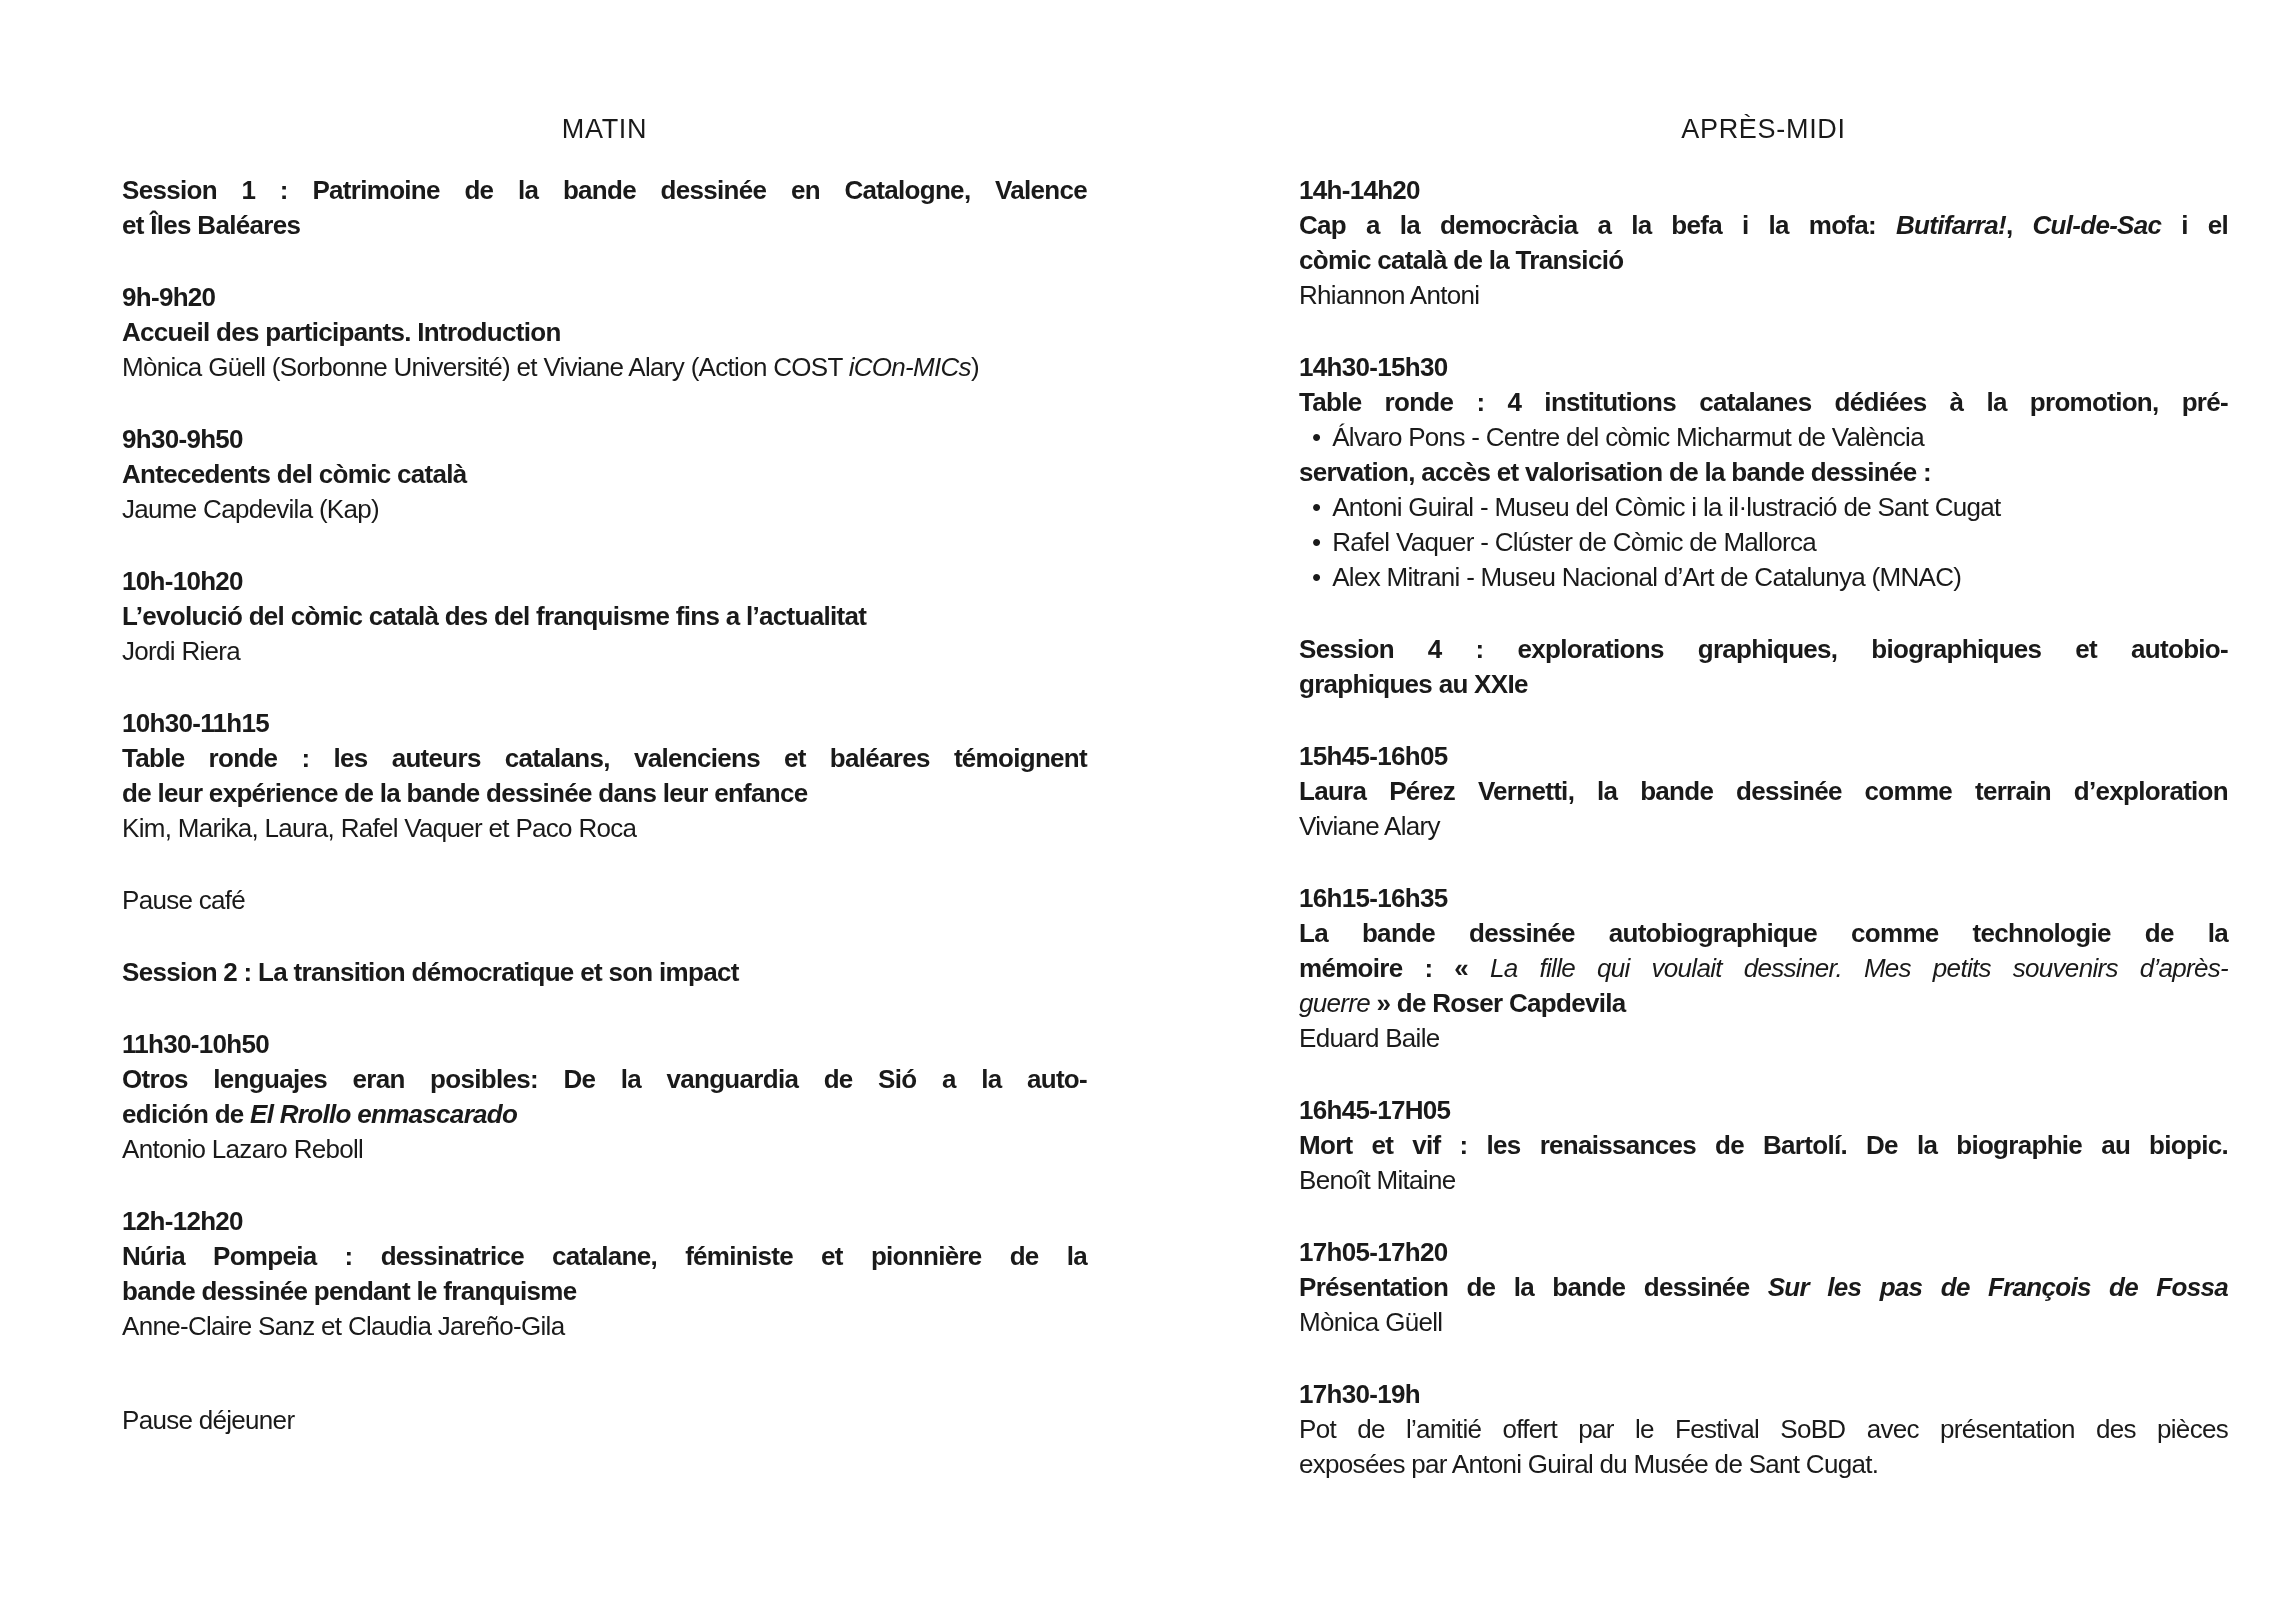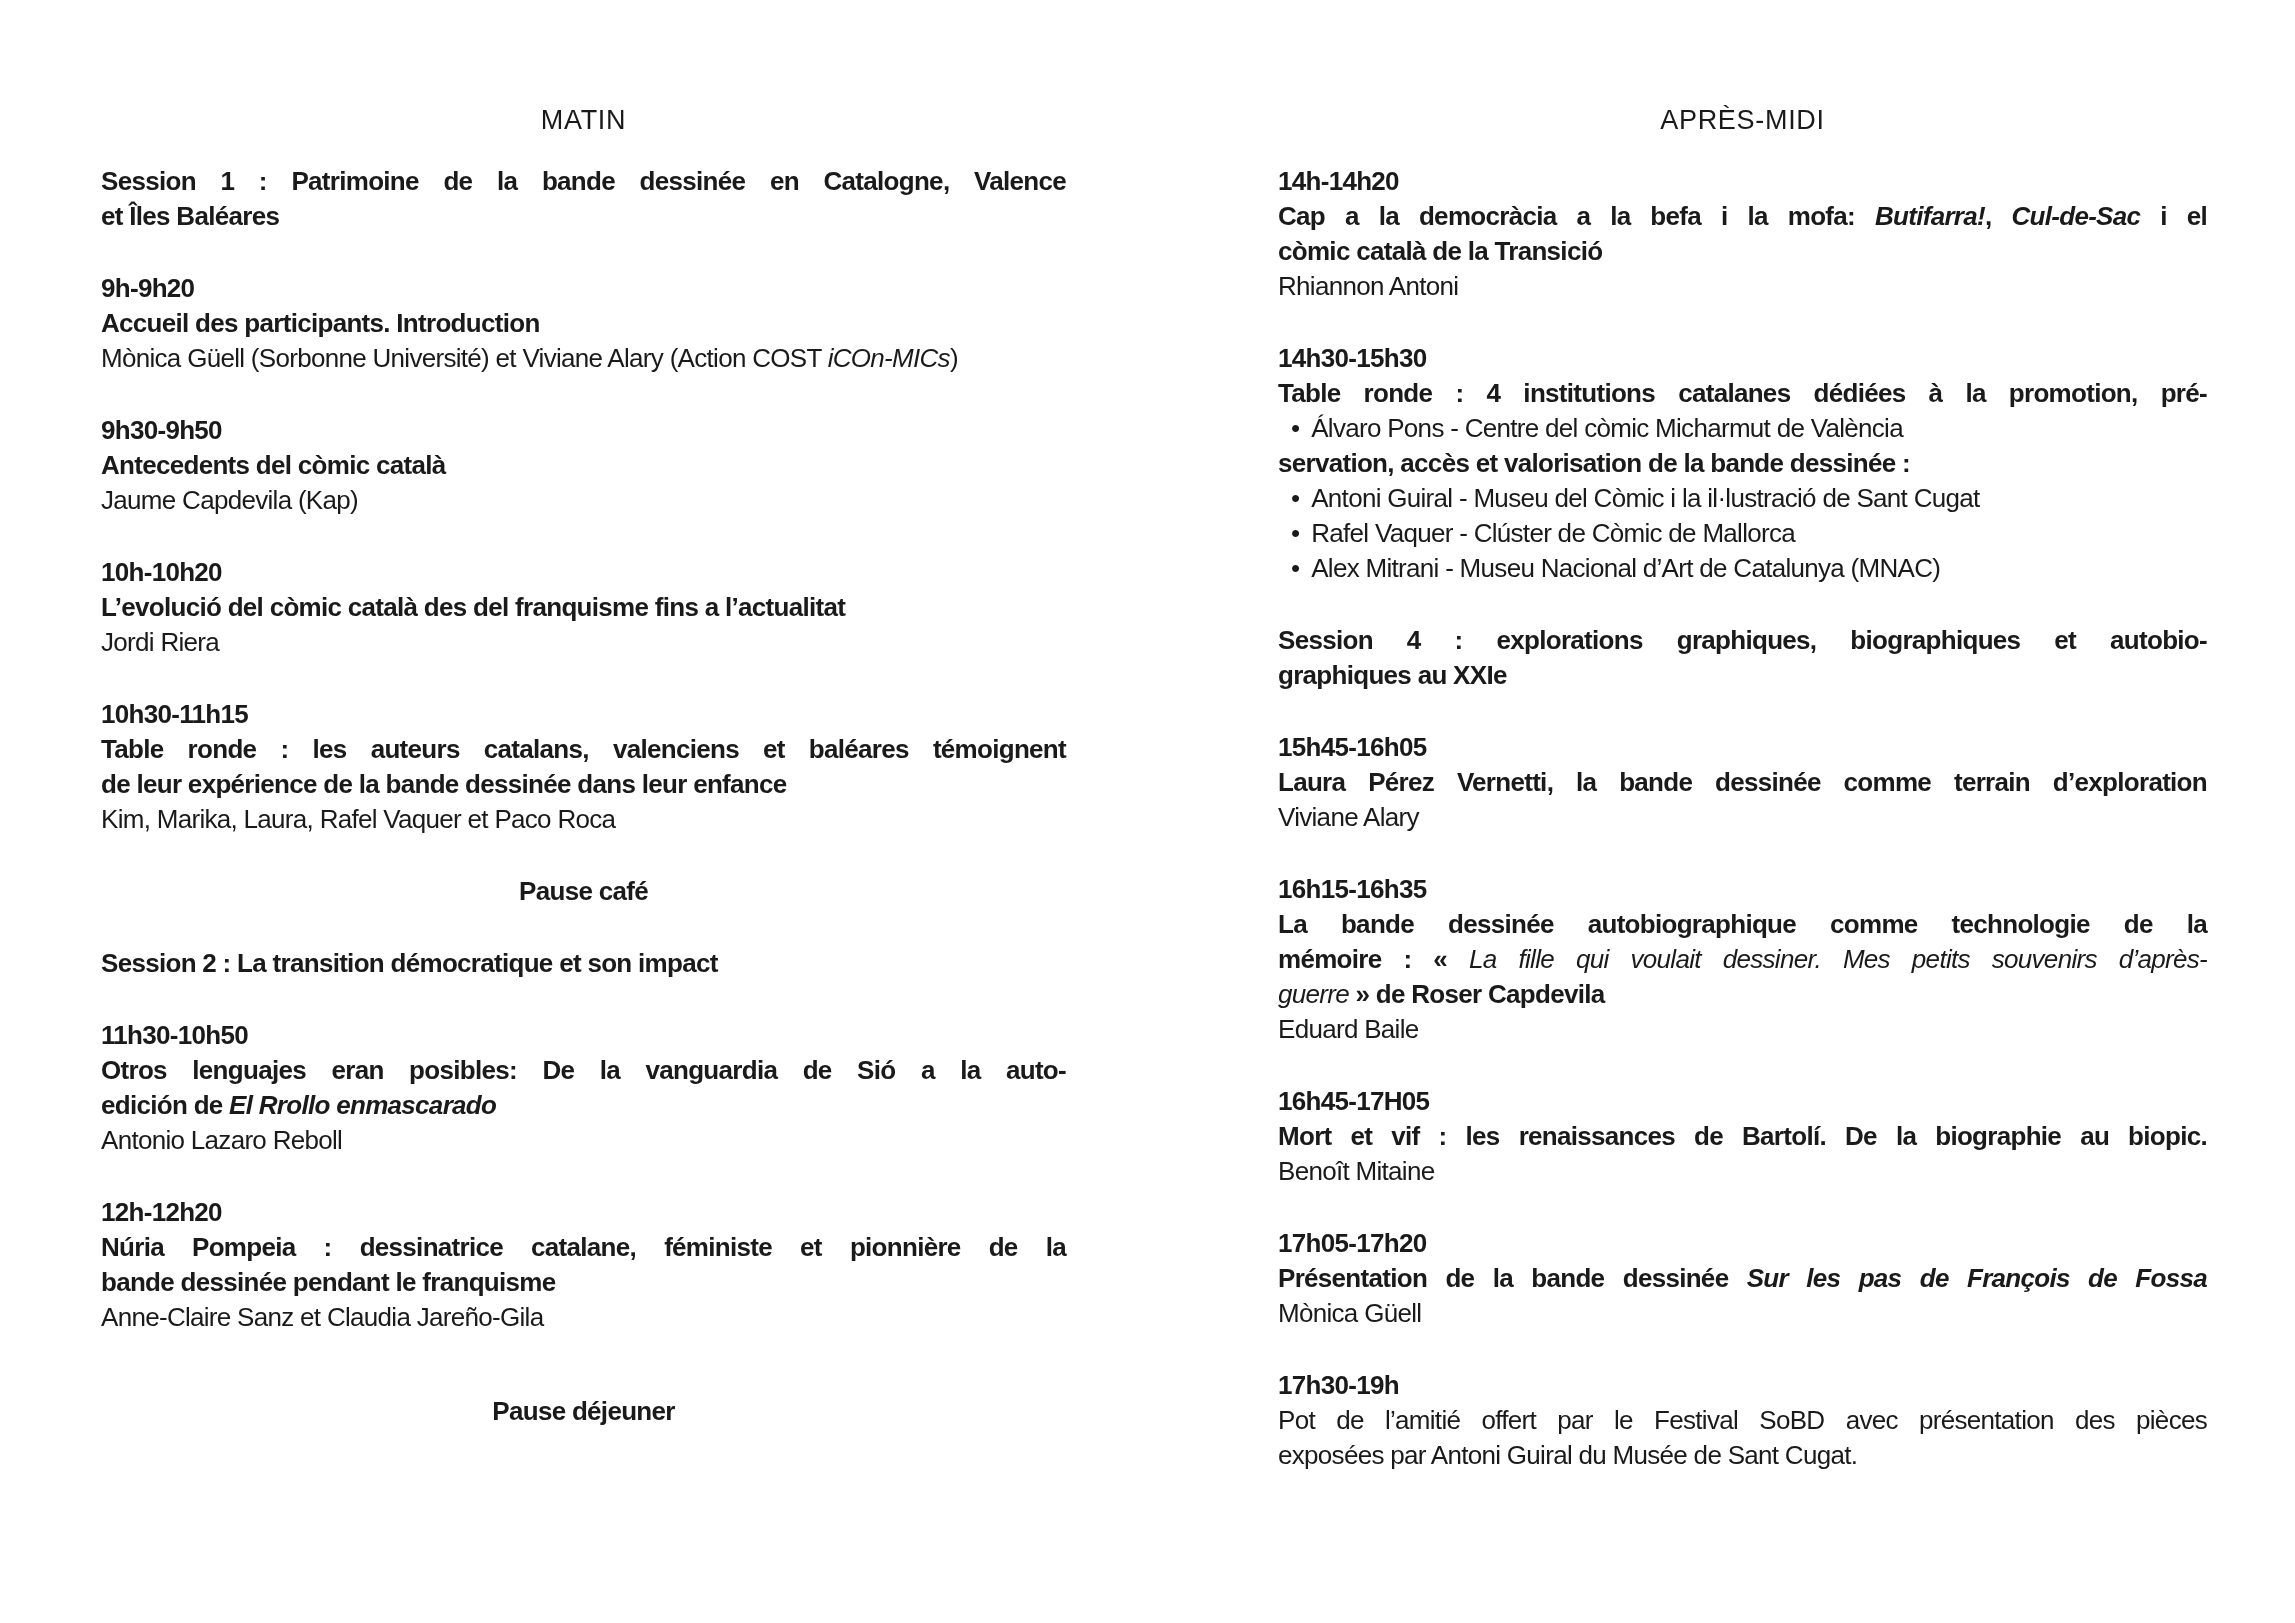--- a/index.html
+++ b/index.html
@@ -4,21 +4,21 @@
 <style>
   html,body{margin:0;padding:0;}
   body{
     width:2295px;height:1623px;
     background:#ffffff;
     font-family:"Liberation Sans",sans-serif;
     color:#1a1a1a;
     position:relative;
     overflow:hidden;
   }
-  .column{position:absolute;top:103px;}
+  .column{position:absolute;top:112px;margin-left:21px;}
   #col-matin{left:101px;width:965px;}
   #col-apresmidi{left:1278px;width:929px;}
   .col-title{
     text-align:center;
     font-size:27px;
     line-height:35px;
     letter-spacing:0.7px;
     margin-bottom:26px;
     font-weight:400;
   }
@@ -28,21 +28,21 @@
     font-size:26px;
     line-height:35px;
     letter-spacing:-0.7px;
     white-space:nowrap;
   }
   .line.j{
     white-space:normal;
     text-align:justify;
     text-align-last:justify;
   }
-  .line.c{text-align:center;white-space:normal;font-weight:bold;}
+  .line.c{white-space:normal;}
   .line.bullet{padding-left:13px;}
   .line .dot{margin-right:11.8px;}
   .b{font-weight:700;}
   .i{font-style:italic;}
 </style>
 </head>
 <body>
 
 <div class="column" id="col-matin">
   <div class="col-title">MATIN</div>

